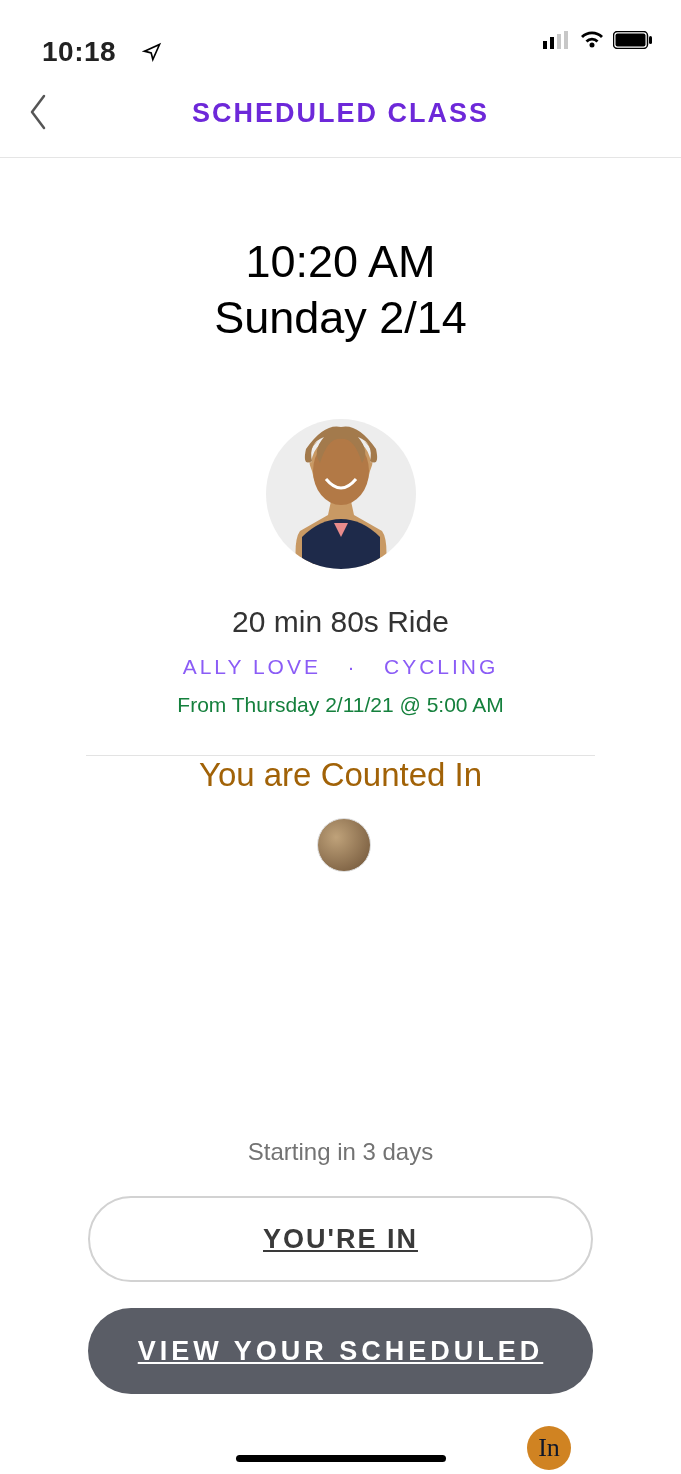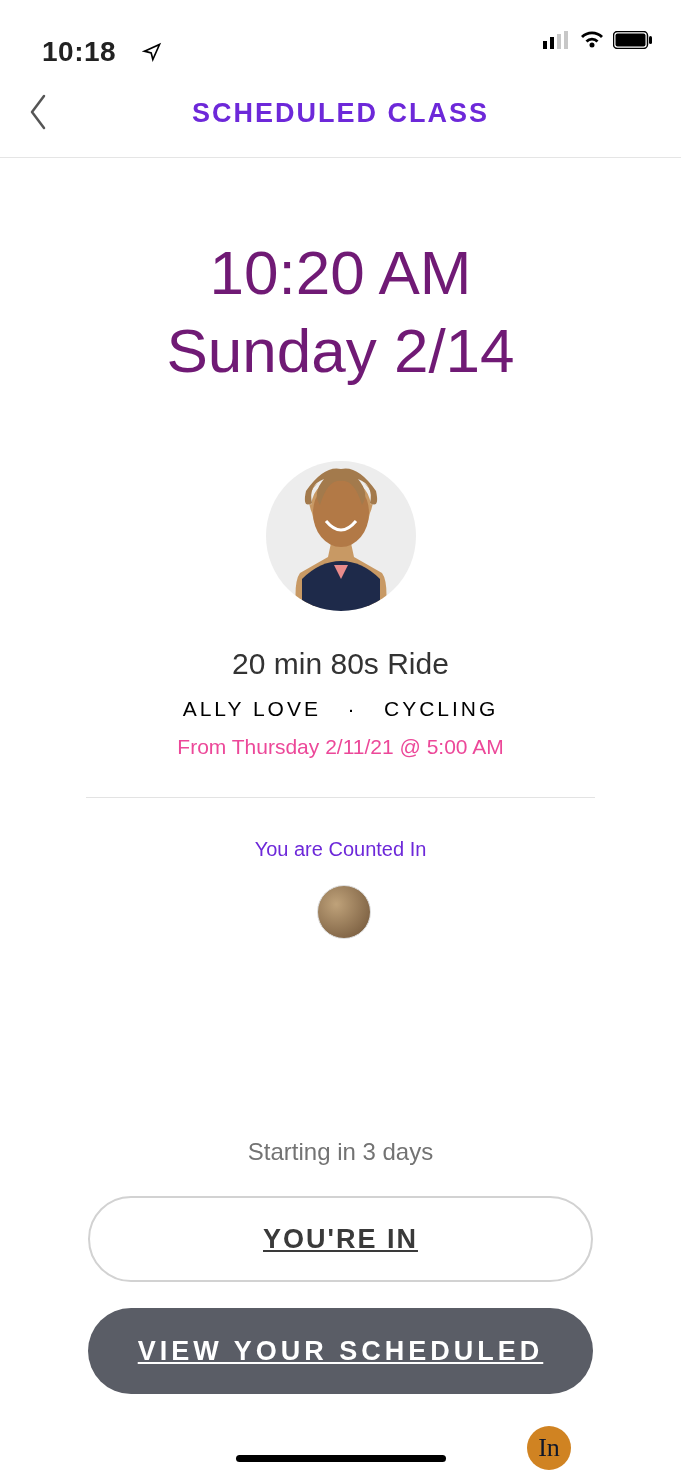--- a/index.html
+++ b/index.html
@@ -4,28 +4,28 @@
 <style>
   * { box-sizing: border-box; margin: 0; padding: 0; }
   html, body { width: 681px; height: 1474px; font-family: -apple-system, "Helvetica Neue", Arial, sans-serif; background: #fff; color: #222; }
   .status-bar { display: flex; align-items: center; justify-content: space-between; padding: 20px 28px 10px 42px; height: 70px; }
   .status-left { display: flex; align-items: center; gap: 26px; font-size: 28px; font-weight: 600; letter-spacing: 0.5px; margin-top: 24px; }
   .status-right { display: flex; align-items: center; gap: 8px; }
   .nav-bar { position: relative; display: flex; align-items: center; justify-content: center; height: 88px; border-bottom: 1px solid #e5e5e5; }
   .back-chevron { position: absolute; left: 28px; top: 50%; transform: translateY(-50%); }
   .nav-title { font-size: 27px; font-weight: 600; letter-spacing: 2px; color: #6d28d9; }
   .content { padding-top: 76px; text-align: center; }
-  .time-block { font-size: 62px; font-weight: 400; color: #701a75; line-height: 1.25; }
+  .time-block { font-size: 45px; font-weight: 400; color: #000000; line-height: 1.25; }
   .avatar-wrap { margin: 72px auto 0; width: 150px; height: 150px; border-radius: 50%; background: #ededed; overflow: hidden; position: relative; }
   .avatar-inner { position: absolute; inset: 0; display: flex; align-items: flex-end; justify-content: center; }
   .class-title { margin-top: 36px; font-size: 30px; color: #333; font-weight: 400; }
-  .meta-line { margin-top: 16px; font-size: 21px; letter-spacing: 3px; color: #000000; font-weight: 500; }
-  .from-line { margin-top: 14px; font-size: 21px; color: #ec4899; }
+  .meta-line { margin-top: 16px; font-size: 21px; letter-spacing: 3px; color: #8b5cf6; font-weight: 500; }
+  .from-line { margin-top: 14px; font-size: 21px; color: #15803d; }
   .divider { margin: 38px 86px 0; border: none; border-top: 1px solid #e3e3e3; }
-  .counted-in { margin-top: 40px; font-size: 20px; color: #6d28d9; }
+  .counted-in { font-size: 33px; color: #a16207; }
   .invite-row { margin-top: 24px; display: flex; align-items: center; justify-content: center; gap: 0; }
   .mini-avatar { width: 54px; height: 54px; border-radius: 50%; background: radial-gradient(circle at 35% 35%, #bfa27a, #6d5135); border: 1px solid #ddd; margin-right: -6px; z-index: 1; }
   .invite-btn { background: #ff3b4d; color: #fff; border: none; border-radius: 30px; height: 56px; padding: 0 36px; font-size: 22px; font-weight: 600; letter-spacing: 3px; }
   .footer { position: absolute; top: 1138px; left: 0; right: 0; text-align: center; }
   .starting { font-size: 24px; color: #737373; margin-bottom: 30px; }
   .pill-btn { display: block; margin: 0 auto 26px; width: 505px; height: 86px; border-radius: 44px; font-size: 27px; font-weight: 600; letter-spacing: 2px; text-decoration: underline; }
   .pill-outline { background: #fff; border: 2px solid #d2d2d2; color: #3a3a3a; }
   .pill-filled { background: #5a5d66; border: none; color: #fff; letter-spacing: 4px; }
   .home-indicator { position: absolute; bottom: 12px; left: 50%; transform: translateX(-50%); width: 210px; height: 7px; background: #000; border-radius: 4px; }
   .badge { position: absolute; right: 110px; bottom: 4px; width: 44px; height: 44px; border-radius: 50%; background: #d08322; color: #0f172a; display: flex; align-items: center; justify-content: center; font-size: 26px; font-weight: 400; font-family: Georgia, serif; }

